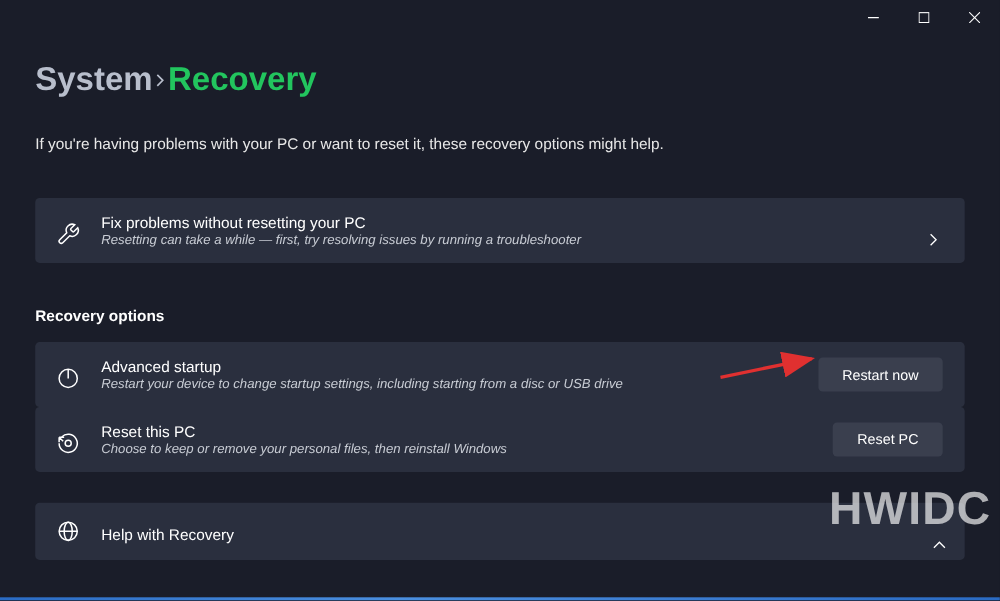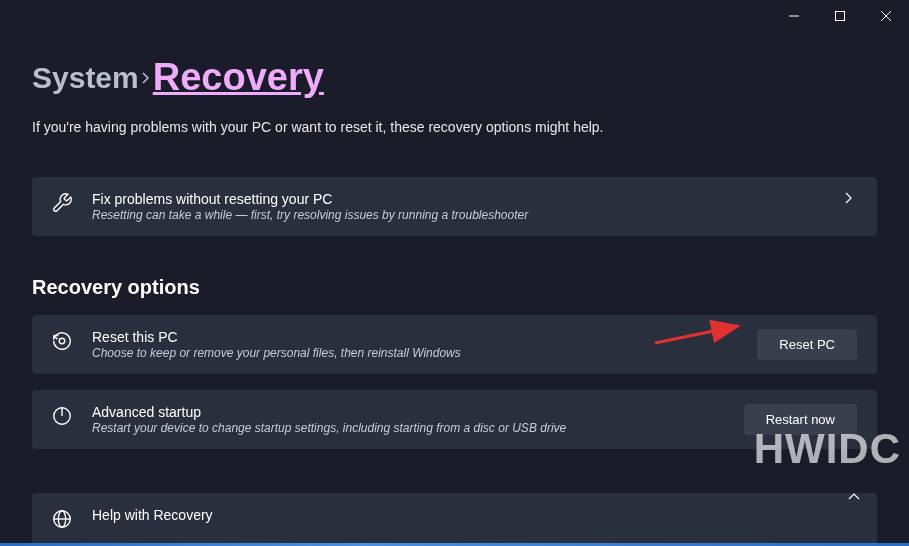--- a/index.html
+++ b/index.html
@@ -33,54 +33,52 @@
   }
   .title-btn svg {
     stroke: #ffffff;
     fill: none;
   }
   .content {
     padding: 10px 32px 0 32px;
   }
   .breadcrumb {
     display: flex;
-    align-items: center;
     gap: 2px;
-    margin-bottom: 20px;
+    margin-bottom: 32px;
     margin-top: 14px;
   }
   .breadcrumb-system {
     font-size: 30px;
     font-weight: 600;
     color: #b8becc;
   }
   .breadcrumb-chevron {
     color: #b8becc;
     font-size: 14px;
     display: flex;
     align-items: center;
   }
   .breadcrumb-current {
-    font-size: 38px;
+    font-size: 30px;
     font-weight: 600;
-    color: #f0abfc;
-    text-decoration: underline;
+    color: #22c55e;
   }
   .subtitle {
     font-size: 14px;
     color: #e8e8e8;
     margin-bottom: 42px;
   }
   .card {
     background: #2a2f3e;
     border-radius: 4px;
     padding: 14px 18px;
-    margin-bottom: 16px;
-    display: flex;
-    align-items: flex-start;
+    margin-bottom: 0;
+    display: flex;
+    align-items: flex-end;
     gap: 18px;
   }
   .card-icon {
     width: 24px;
     height: 24px;
     display: flex;
     align-items: center;
     justify-content: center;
     flex-shrink: 0;
   }
@@ -97,40 +95,40 @@
     color: #c8ccd4;
     font-style: italic;
   }
   .card-arrow {
     color: #ffffff;
     display: flex;
     align-items: center;
     padding-right: 6px;
   }
   .section-heading {
-    font-size: 20px;
+    font-size: 14px;
     font-weight: 600;
     color: #ffffff;
     margin-top: 40px;
     margin-bottom: 16px;
   }
   .action-btn {
     background: #3a3f4e;
     border: none;
     color: #ffffff;
     font-size: 13px;
     padding: 8px 22px;
     border-radius: 4px;
     font-family: inherit;
     margin-right: 2px;
   }
   .watermark {
     position: absolute;
     right: 8px;
-    bottom: 73px;
+    bottom: 60px;
     text-align: right;
     pointer-events: none;
   }
   .watermark-big {
     font-size: 42px;
     font-weight: 800;
     color: rgba(255,255,255,0.65);
     letter-spacing: 1px;
   }
   .watermark-small {
@@ -209,44 +207,44 @@
           <path d="M1 2 L6 7 L1 12" stroke="#ffffff" stroke-width="1.2" fill="none"></path>
         </svg>
     </div>
   </div>
 
   <div class="section-heading">Recovery options</div>
 
   <div class="card">
     <div class="card-icon">
       <svg width="22" height="22" viewBox="0 0 24 24" fill="none" stroke="#ffffff" stroke-width="1.5">
+        <circle cx="12" cy="12" r="9"></circle>
+        <line x1="12" y1="3" x2="12" y2="12"></line>
+      </svg>
+    </div>
+    <div class="card-body">
+      <div class="card-title">Advanced startup</div>
+      <div class="card-desc">Restart your device to change startup settings, including starting from a disc or USB drive</div>
+    </div>
+    <button class="action-btn">Restart now</button>
+  </div>
+
+  <div class="card">
+    <div class="card-icon">
+      <svg width="22" height="22" viewBox="0 0 24 24" fill="none" stroke="#ffffff" stroke-width="1.5">
         <path d="M3 12a9 9 0 1 0 2.6-6.3"></path>
         <path d="M7 10 L3 6 M3 6 L3 11 M3 6 L8 6"></path>
         <circle cx="12" cy="12" r="3"></circle>
       </svg>
     </div>
     <div class="card-body">
       <div class="card-title">Reset this PC</div>
       <div class="card-desc">Choose to keep or remove your personal files, then reinstall Windows</div>
     </div>
     <button class="action-btn">Reset PC</button>
-  </div>
-
-  <div class="card">
-    <div class="card-icon">
-      <svg width="22" height="22" viewBox="0 0 24 24" fill="none" stroke="#ffffff" stroke-width="1.5">
-        <circle cx="12" cy="12" r="9"></circle>
-        <line x1="12" y1="3" x2="12" y2="12"></line>
-      </svg>
-    </div>
-    <div class="card-body">
-      <div class="card-title">Advanced startup</div>
-      <div class="card-desc">Restart your device to change startup settings, including starting from a disc or USB drive</div>
-    </div>
-    <button class="action-btn">Restart now</button>
   </div>
 
   <div style="height:28px"></div>
 
   <div class="card">
     <div class="card-icon">
       <svg width="22" height="22" viewBox="0 0 24 24" fill="none" stroke="#ffffff" stroke-width="1.5">
         <circle cx="12" cy="12" r="9"></circle>
         <ellipse cx="12" cy="12" rx="4" ry="9"></ellipse>
         <line x1="3" y1="12" x2="21" y2="12"></line>

